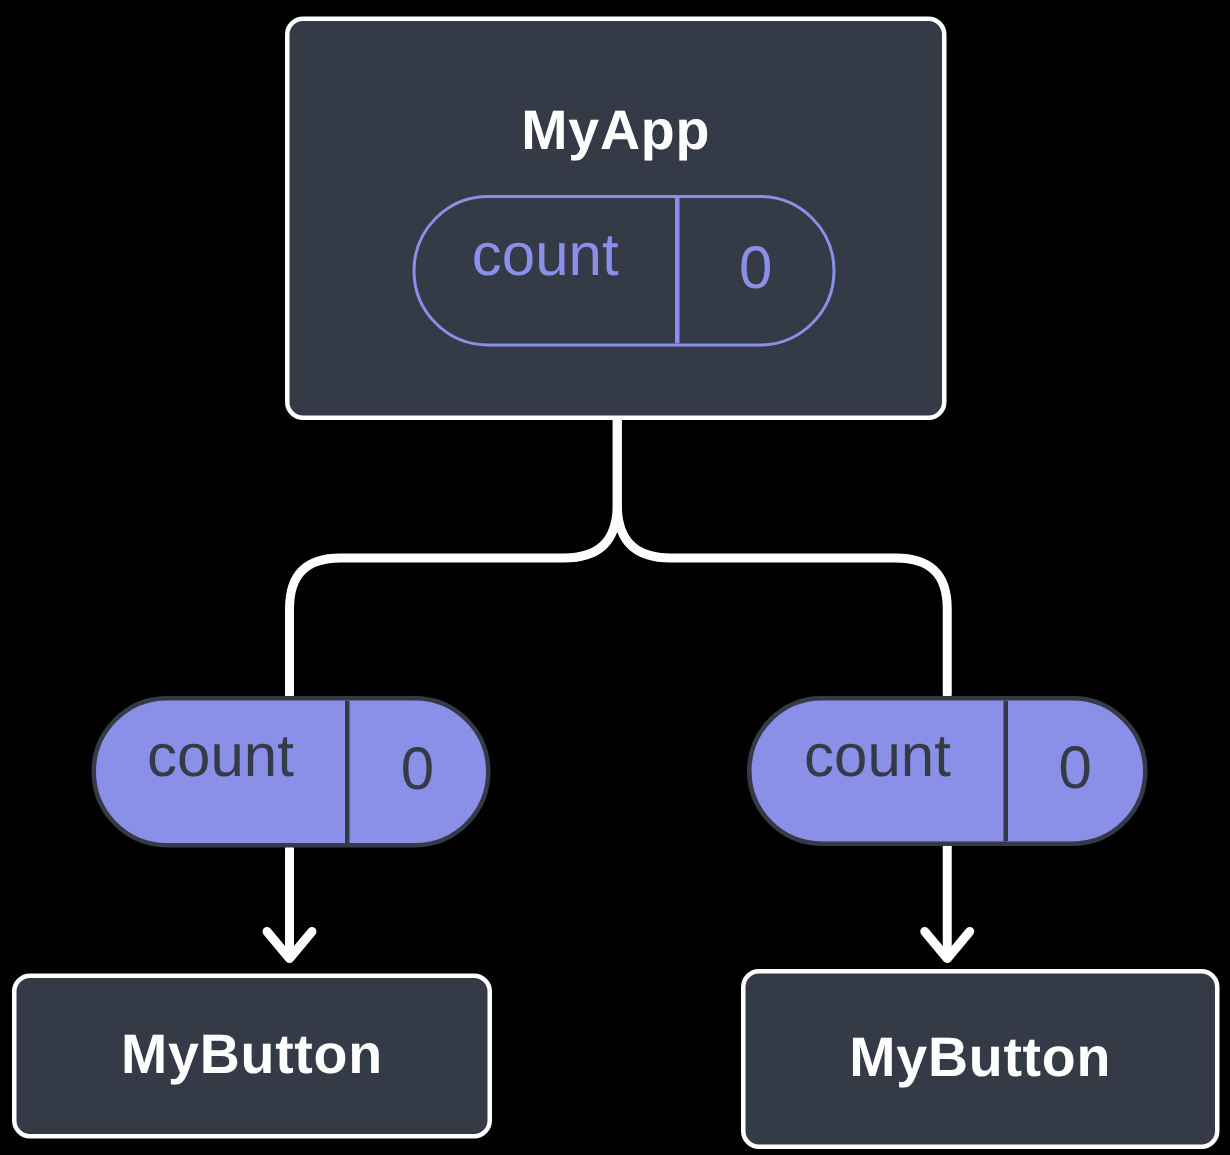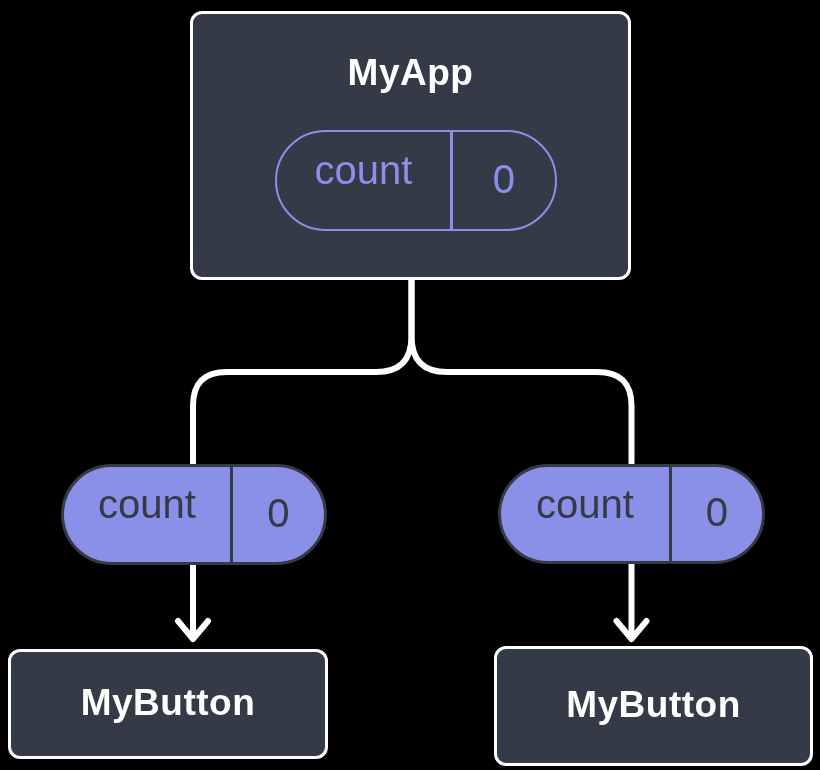--- a/index.html
+++ b/index.html
@@ -48,21 +48,21 @@
 
   .component-title {
     position: absolute;
     width: 100%;
     text-align: center;
     color: var(--title-text);
     font-size: 37px;
     font-weight: 700;
     letter-spacing: 0.5px;
   }
-  .box-myapp .component-title { top: 38px; }
+  .box-myapp .component-title { top: 52px; }
   .box-btn-left .component-title,
   .box-btn-right .component-title {
     top: 50%;
     transform: translateY(-52%);
   }
 
   .pill {
     position: absolute;
     display: flex;
     align-items: stretch;

